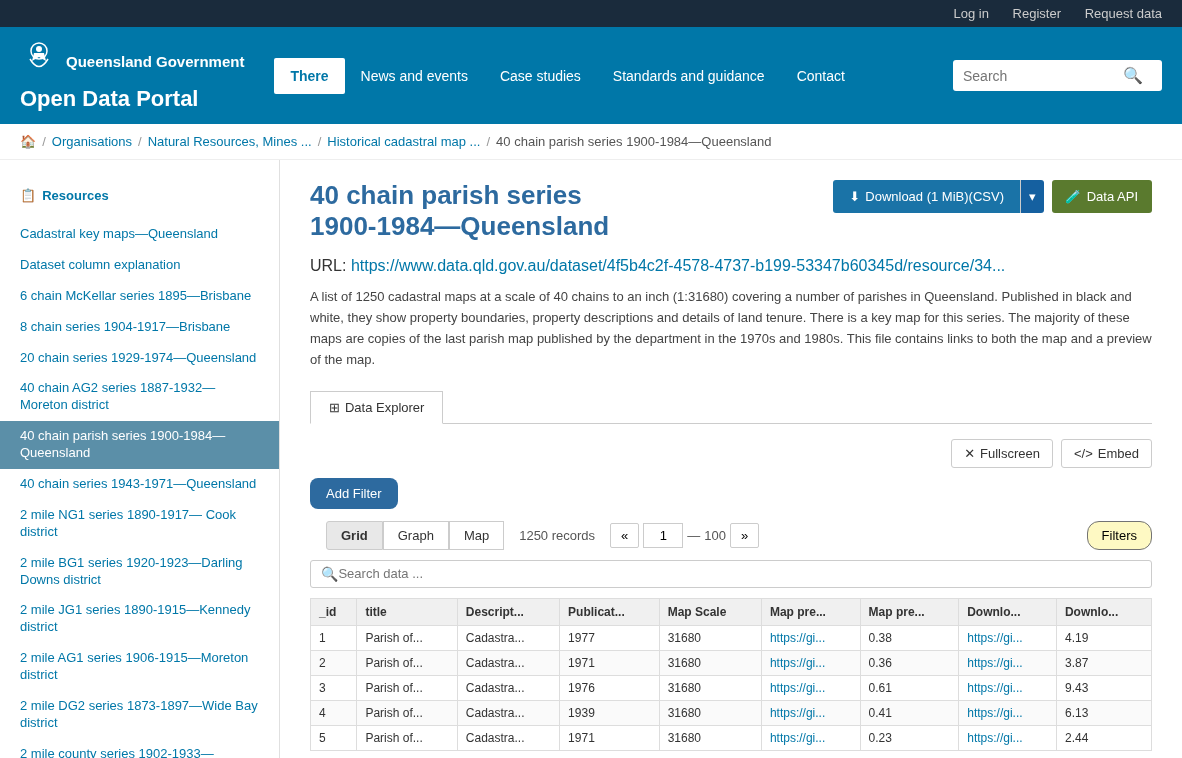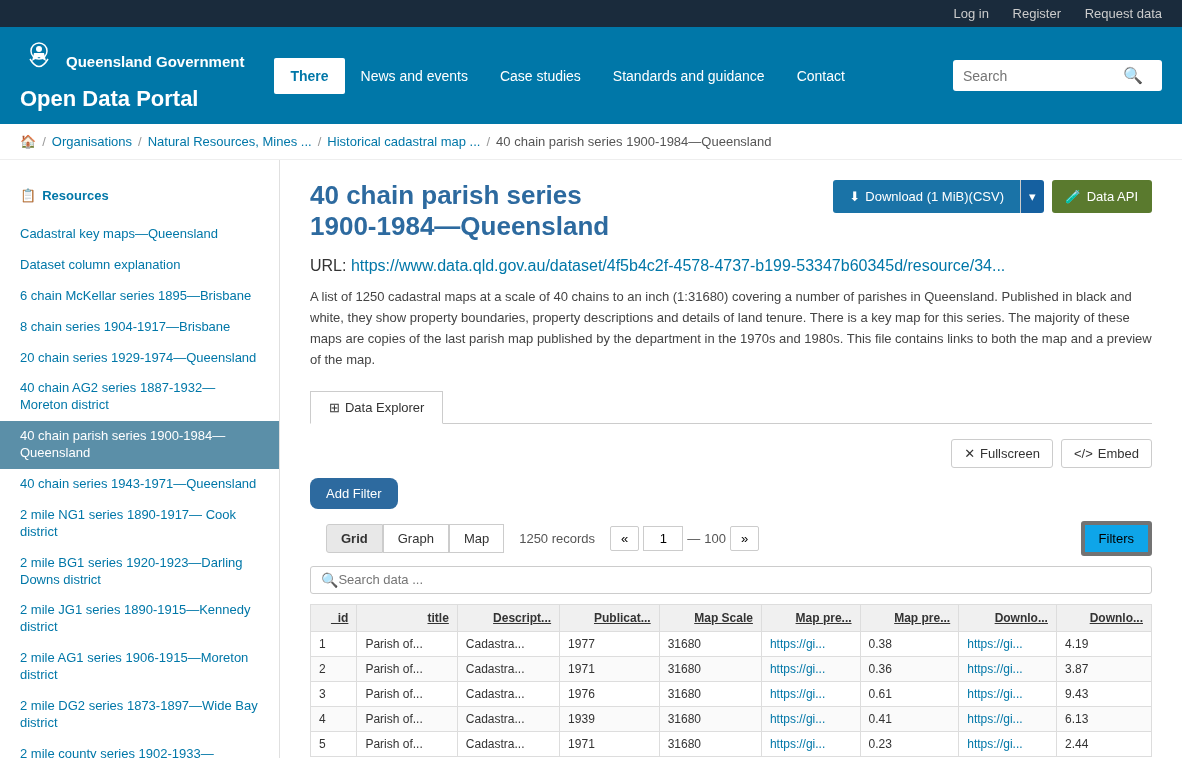--- a/index.html
+++ b/index.html
@@ -330,26 +330,26 @@
     .page-input {
       border: 1px solid #ccc;
       padding: 4px 8px;
       font-size: 13px;
       width: 40px;
       text-align: center;
     }
     .page-sep { font-size: 13px; color: #555; }
     .filters-btn {
       margin-left: auto;
-      background: #0ea5e9;
-      border: 4px solid #737373;
+      background: #fef9c3;
+      border: 1px solid #737373;
       padding: 6px 14px;
       font-size: 13px;
       cursor: pointer;
-      border-radius: 3px;
+      border-radius: 12px;
     }
 
     
     .search-data-row {
       display: flex;
       align-items: center;
       border: 1px solid #ccc;
       border-radius: 3px;
       padding: 5px 10px;
       margin-bottom: 10px;
@@ -366,25 +366,24 @@
     
     .data-table {
       width: 100%;
       border-collapse: collapse;
       font-size: 12px;
     }
     .data-table th {
       background: #f0f0f0;
       border: 1px solid #ddd;
       padding: 6px 8px;
-      text-align: right;
+      text-align: left;
       font-weight: bold;
       color: #333;
       white-space: nowrap;
-      text-decoration: underline;
     }
     .data-table td {
       border: 1px solid #ddd;
       padding: 5px 8px;
       white-space: nowrap;
       max-width: 100px;
       overflow: hidden;
       text-overflow: ellipsis;
     }
     .data-table tr:nth-child(even) td { background: #fafafa; }

